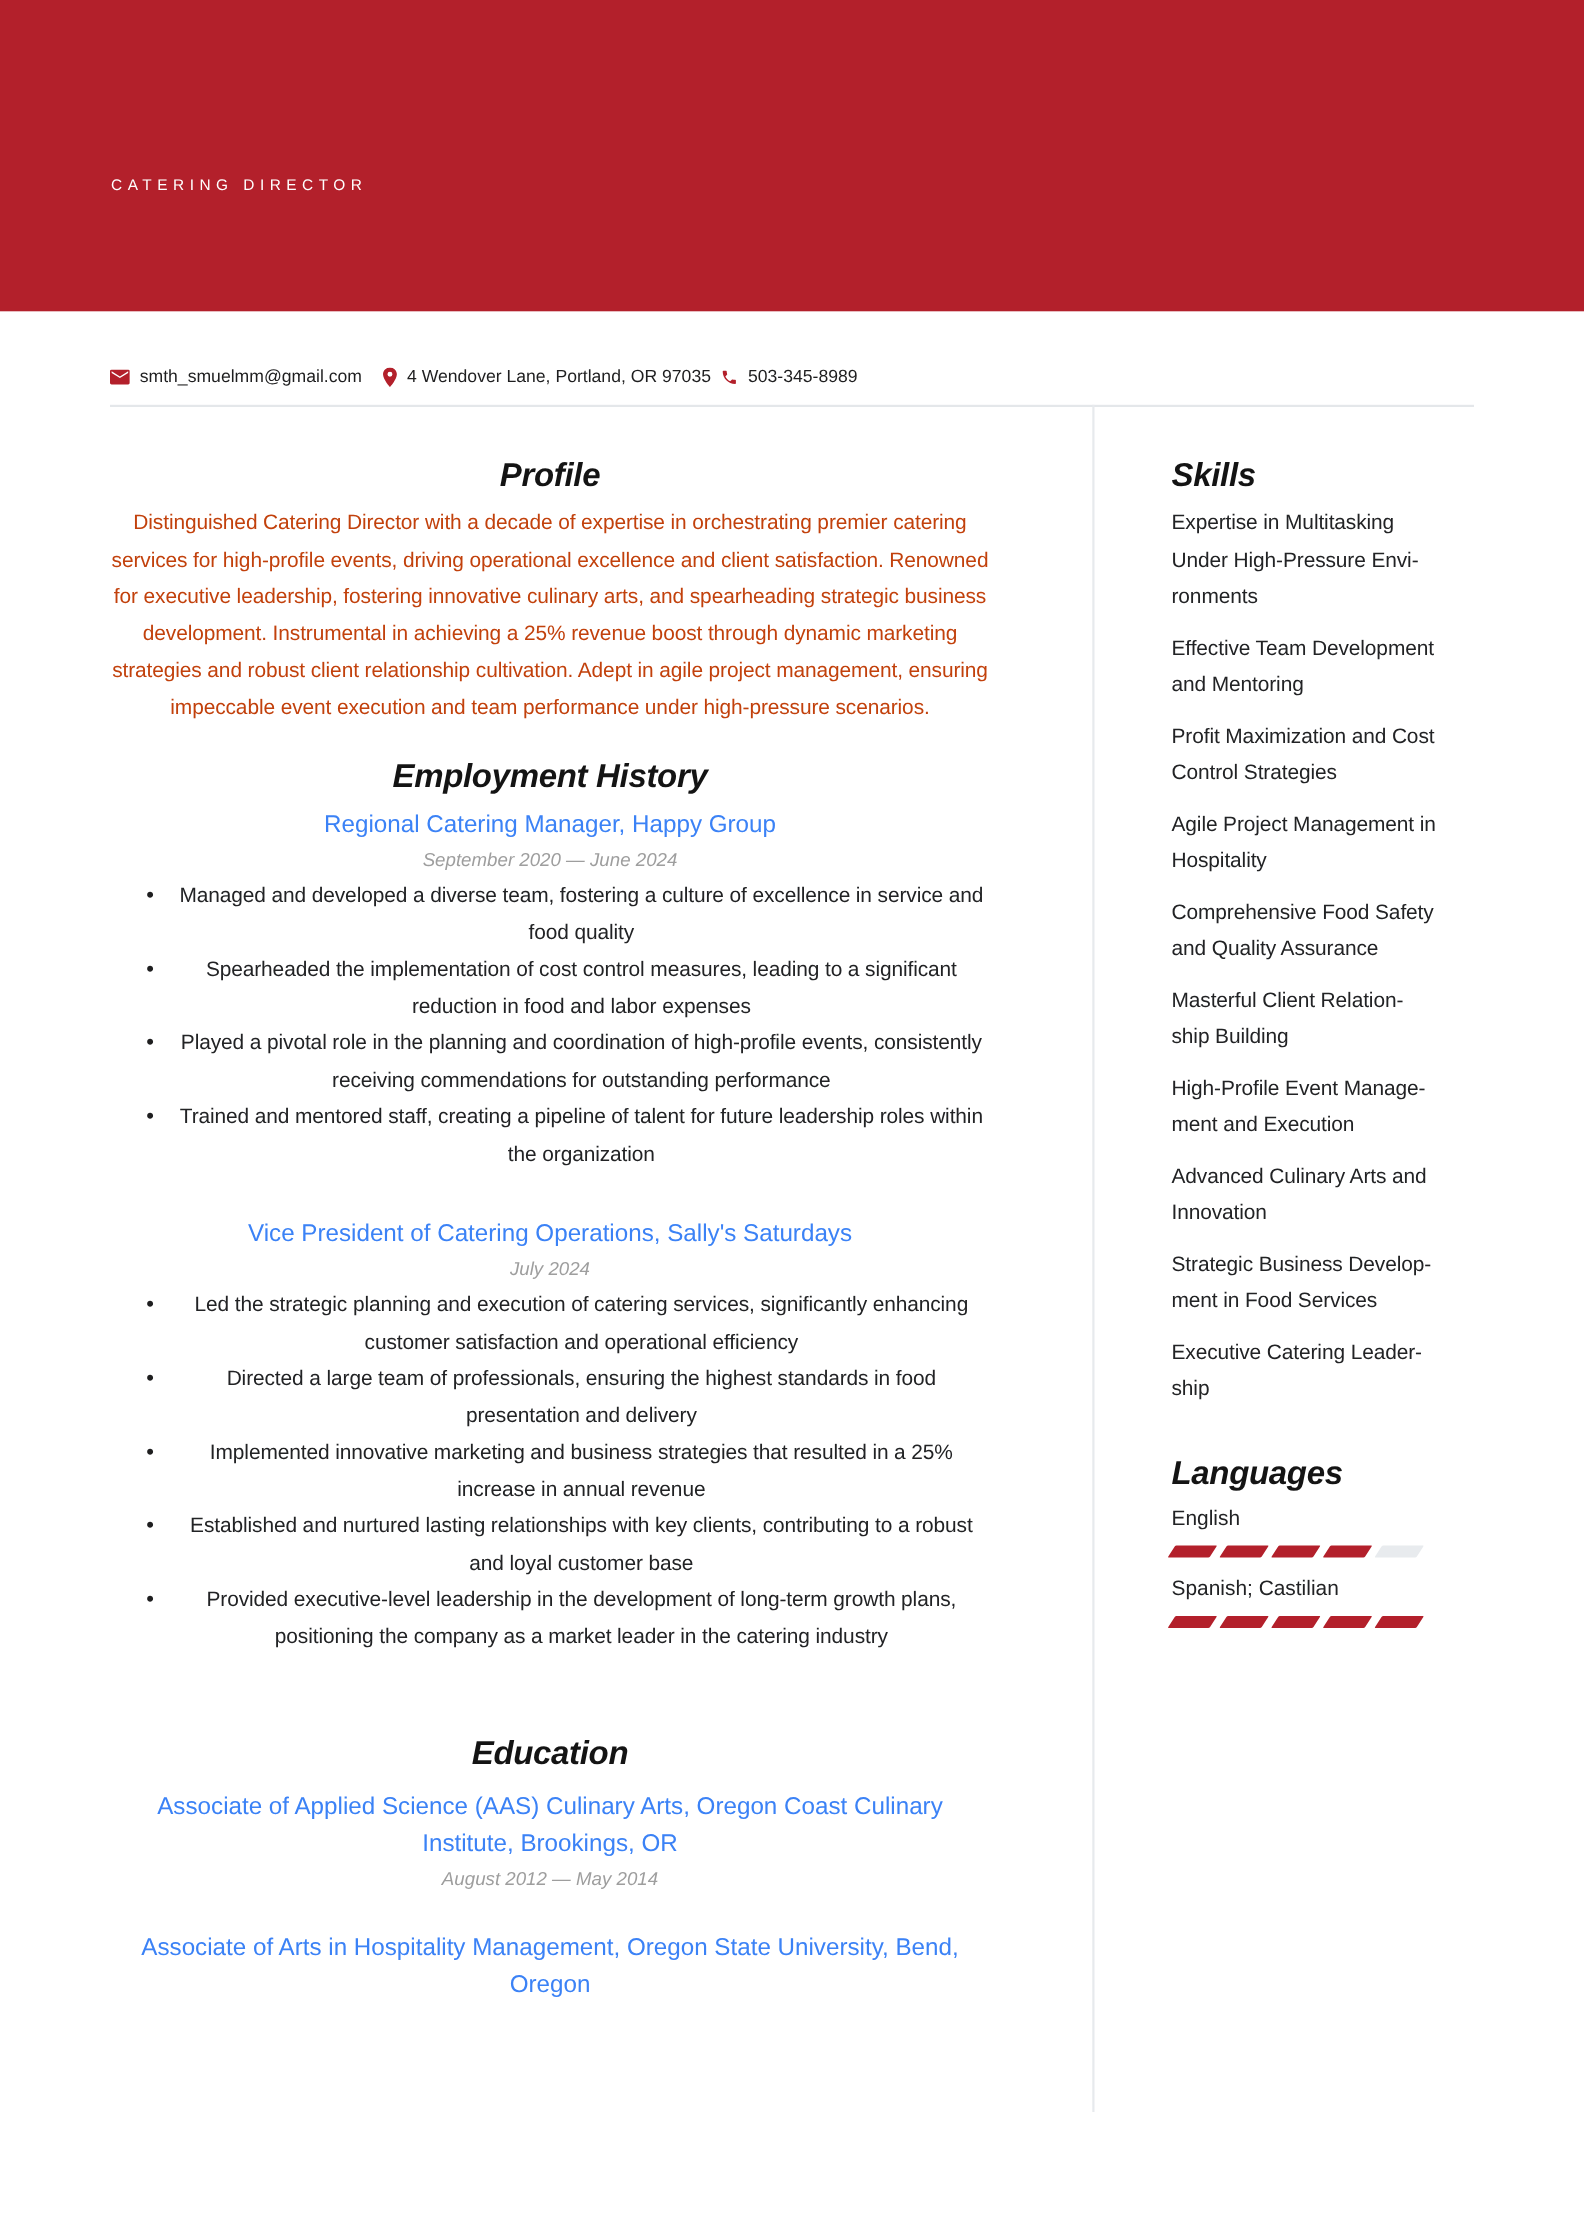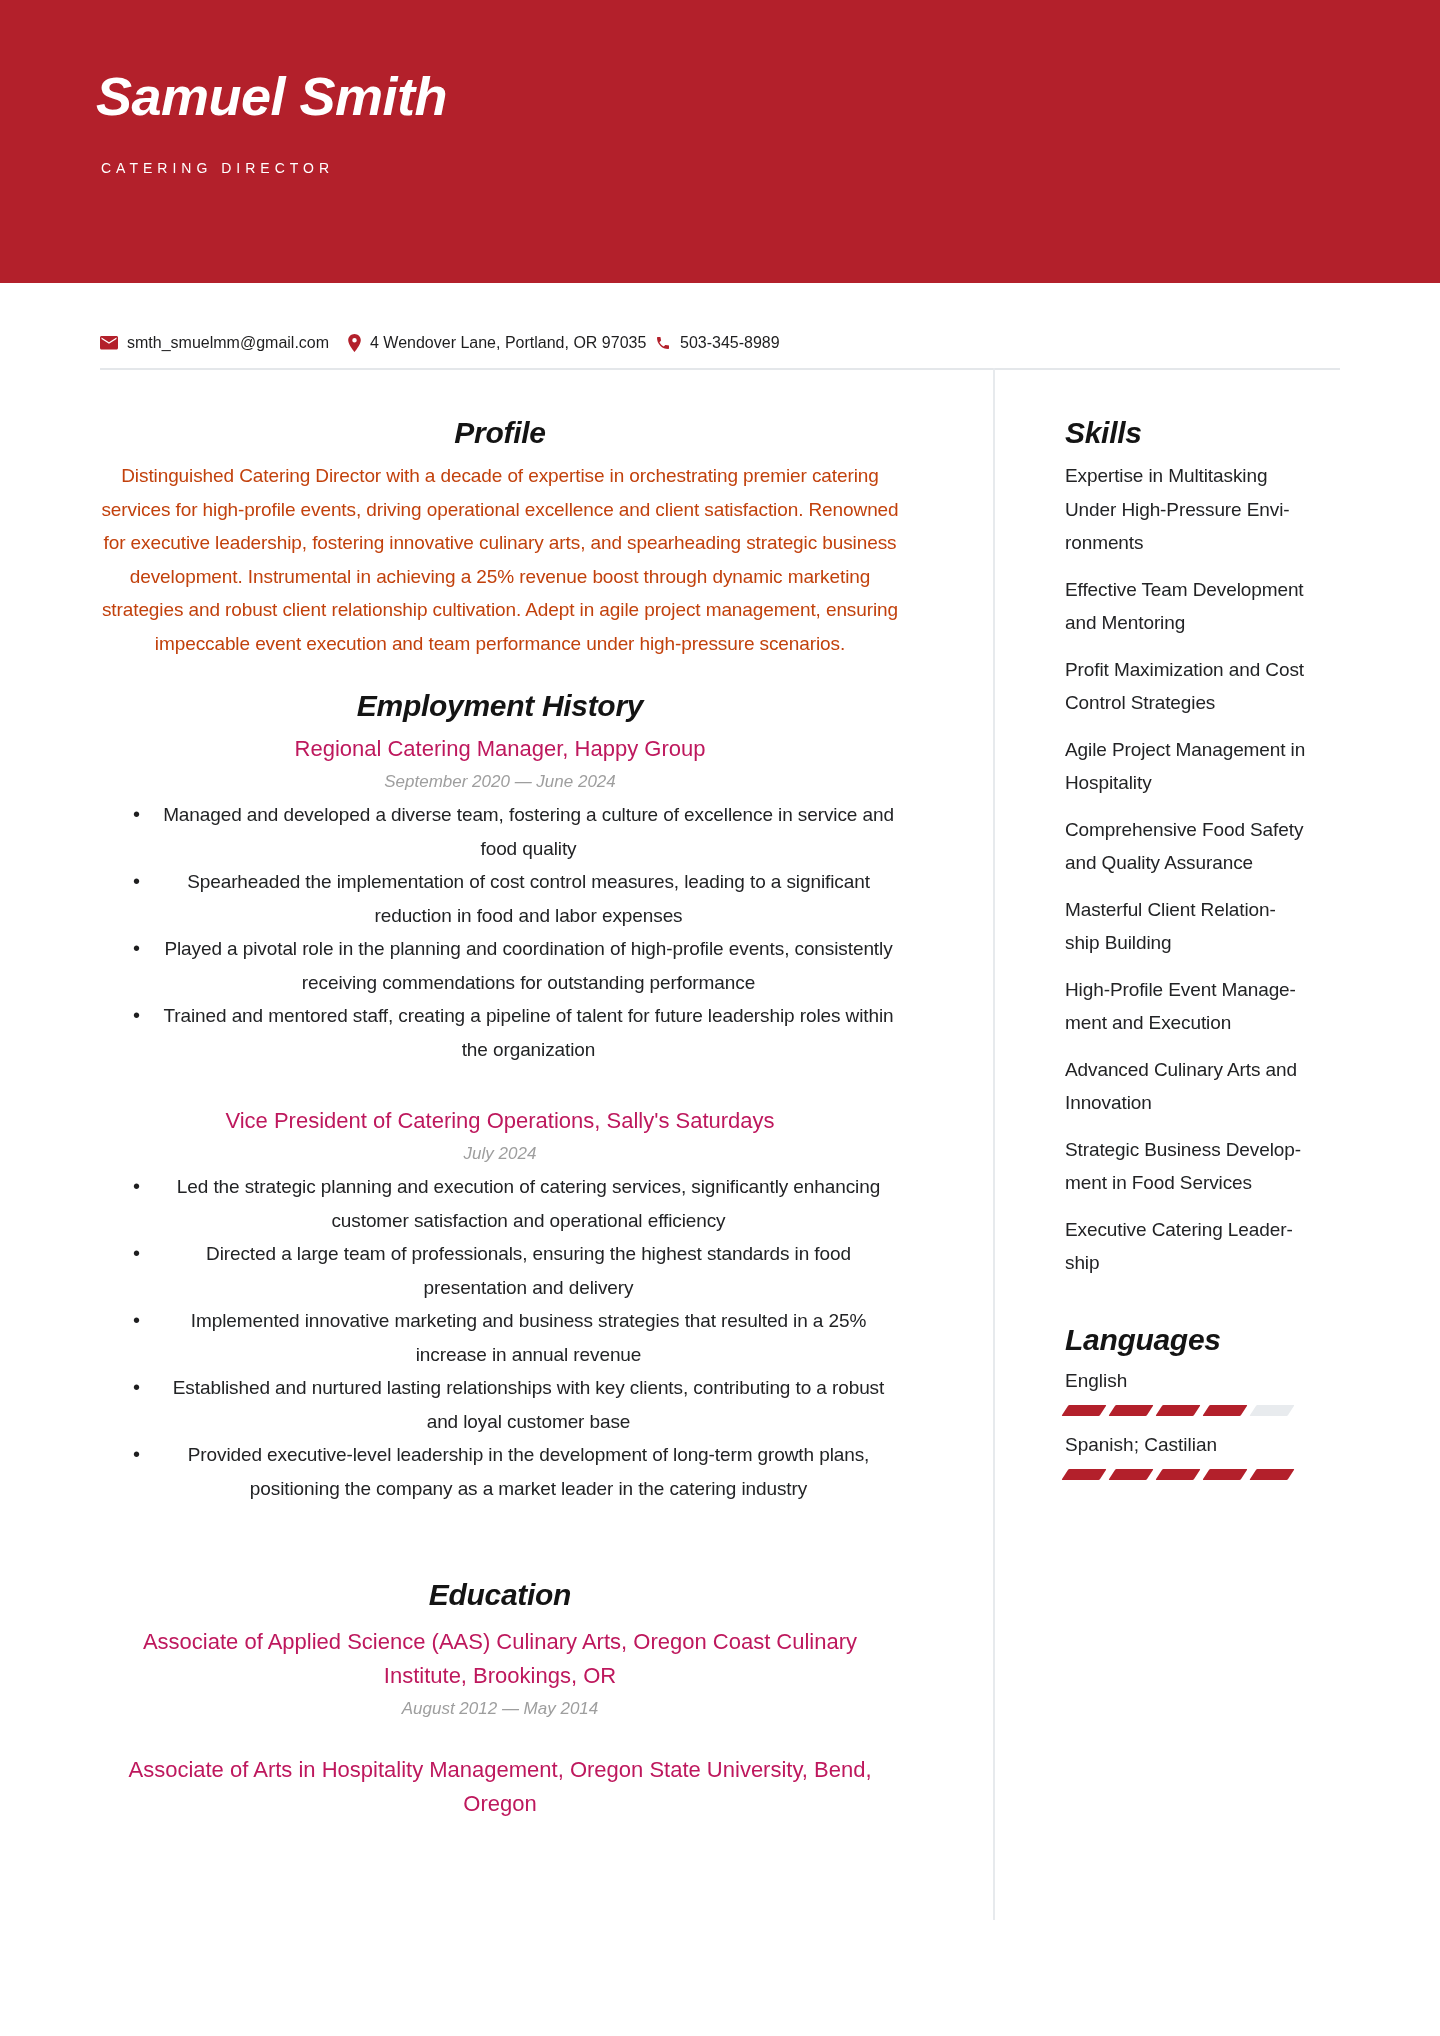--- a/index.html
+++ b/index.html
@@ -59,21 +59,21 @@
     color: #141414; letter-spacing: -0.3px;
   }
   .col-main h2.sec { margin-bottom: 8px; }
   .col-side h3.sec { margin-bottom: 8px; }
 
   .body-text { font-size: 19px; line-height: 33.5px; color: #c2410c; letter-spacing: -0.1px; }
 
   .sec-employment { margin-top: 28px; }
   .job { margin-top: 5px; }
   .job + .job { margin-top: 38px; }
-  .job-title, .edu-title { font-size: 22px; line-height: 34px; font-weight: 400; color: #be185d; }
+  .job-title, .edu-title { font-size: 22px; line-height: 34px; font-weight: 400; color: #3b82f6; }
   .job-dates, .edu-dates {
     margin-top: 6px;
     font-size: 17px; line-height: 20px; font-style: italic; color: #9e9e9e;
   }
   ul.bullets { list-style: none; margin-top: 6px; }
   ul.bullets li {
     position: relative;
     padding-left: 57px;
     font-size: 19px; line-height: 33.5px; color: #222325; letter-spacing: -0.1px;
   }
@@ -107,21 +107,20 @@
   .lang-seg.filled { background: var(--accent, #b3202b); }
 
   .ic svg { display: block; }
 </style>
 </head>
 <body style="--accent: #b3202b;">
 
 <div class="page">
 
   <div class="hero">
-    <div class="hero-name">Samuel Smith</div>
     <div class="hero-title">CATERING DIRECTOR</div>
   </div>
 
   <div class="contact-row">
     <div class="contact-item ci-email">
       <span class="ic">
         <svg width="18" height="15" viewBox="0 0 24 20">
             <path fill="#b3202b" d="M22 0H2C.9 0 .01.9.01 2L0 16c0 1.1.9 2 2 2h20c1.1 0 2-.9 2-2V2c0-1.1-.9-2-2-2zm0 4l-10 6.25L2 4V2l10 6.25L22 2v2z"></path>
           </svg>
       </span>

